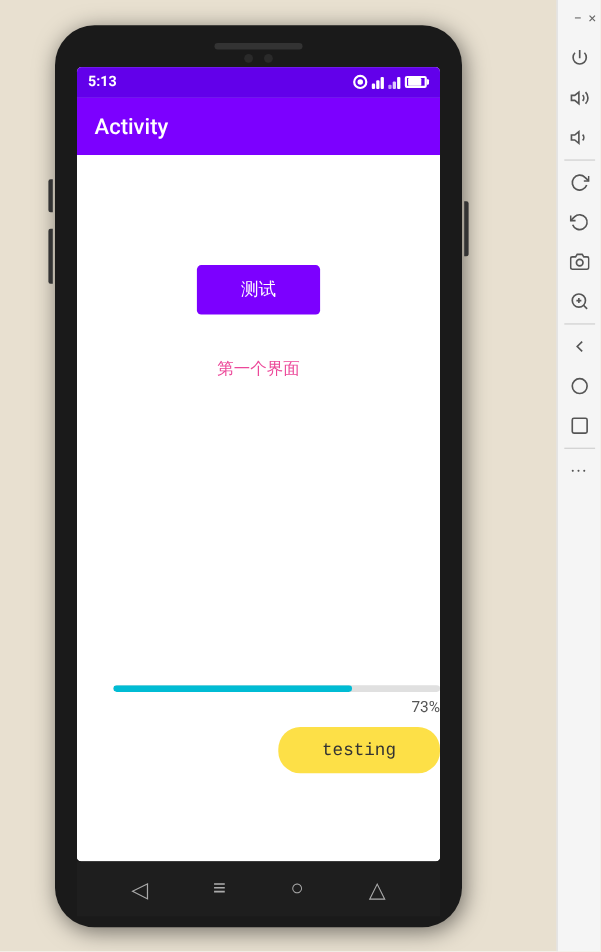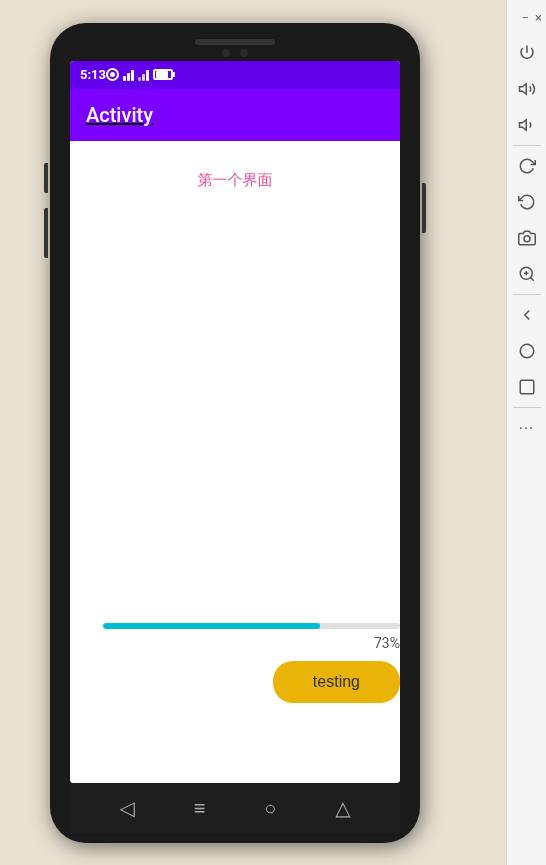--- a/index.html
+++ b/index.html
@@ -59,21 +59,21 @@
       overflow: hidden;
       display: flex;
       flex-direction: column;
     }
 
     
     .status-bar {
       background: #6200ea;
       display: flex;
       align-items: center;
-      justify-content: flex-start;
+      justify-content: space-between;
       padding: 4px 10px;
       height: 28px;
     }
 
     .status-time {
       color: white;
       font-size: 13px;
       font-weight: bold;
     }
 
@@ -83,21 +83,20 @@
       gap: 4px;
     }
 
     
     .app-bar {
       background: #7c00ff;
       padding: 12px 16px;
       height: 52px;
       display: flex;
       align-items: center;
-      text-decoration: underline;
     }
 
     .app-bar-title {
       color: white;
       font-size: 20px;
       font-weight: 500;
     }
 
     
     .main-content {
@@ -154,27 +153,28 @@
       border-radius: 3px;
     }
 
     .progress-text {
       color: #555;
       font-size: 14px;
       margin-bottom: 10px;
     }
 
     .testing-button {
-      background: #eab308;
+      background: #fde047;
       border: none;
       border-radius: 20px;
       padding: 12px 40px;
       font-size: 16px;
       color: #333;
       cursor: pointer;
+      font-family: Liberation Mono, monospace;
     }
 
     
     .phone-nav {
       width: 330px;
       height: 50px;
       background: #1e1e1e;
       display: flex;
       align-items: center;
       justify-content: space-around;
@@ -305,20 +305,21 @@
           <div style="width:2px;height:5px;background:white;border-radius:0 1px 1px 0;"></div>
         </div>
       </div>
     </div>
 
     <div class="app-bar">
       <span class="app-bar-title">Activity</span>
     </div>
 
     <div class="main-content">
+      <button class="test-button">测试</button>
       <span class="subtitle-text">第一个界面</span>
 
       <div class="progress-section">
         <div class="progress-bar-container">
           <div class="progress-bar-fill" style="width:73%;"></div>
         </div>
         <span class="progress-text">73%</span>
         <button class="testing-button">testing</button>
       </div>
     </div>

